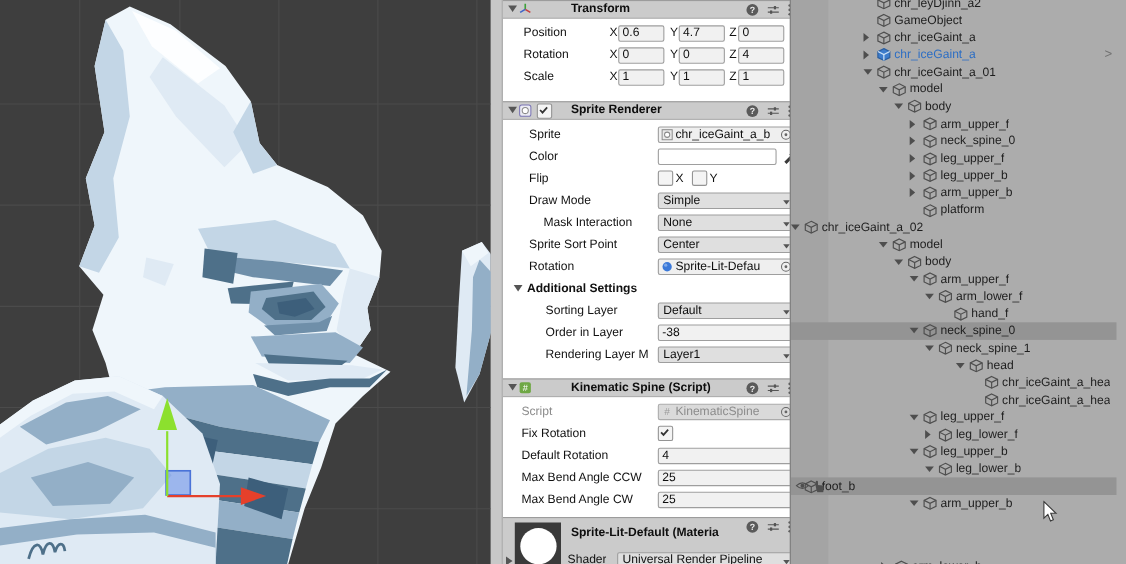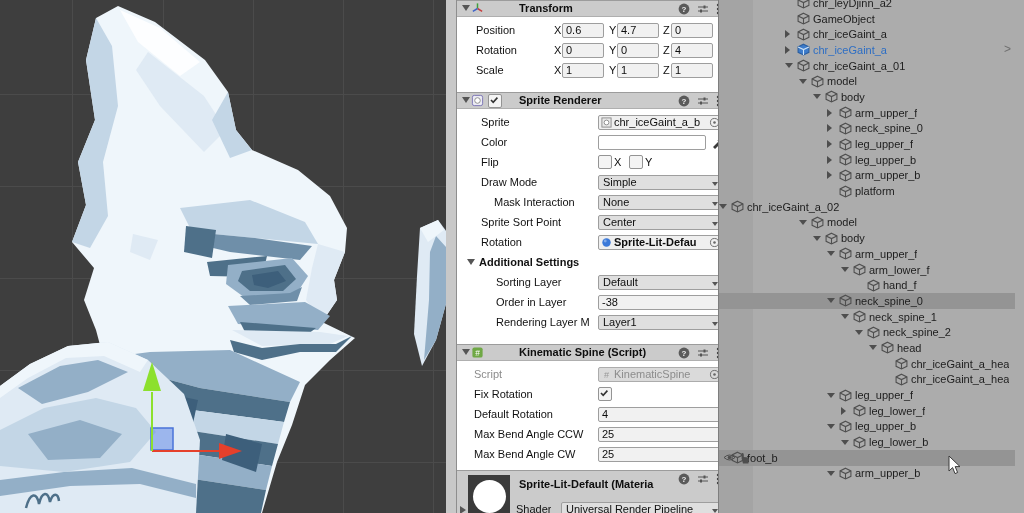--- a/index.html
+++ b/index.html
@@ -289,21 +289,21 @@
           <div class="irow">
             <span class="rlabel" style="left: 24px; width: 113px; margin-left: 13px;">Mask Interaction</span>
             <span class="ctl dropdown" style="left: 141px; width: 125px;"><span>None</span><span class="caret"></span></span>
           </div>
           <div class="irow">
             <span class="rlabel" style="left: 24px; width: 113px;">Sprite Sort Point</span>
             <span class="ctl dropdown" style="left: 141px; width: 125px;"><span>Center</span><span class="caret"></span></span>
           </div>
           <div class="irow">
             <span class="rlabel" style="left: 24px; width: 113px;">Rotation</span>
-            <span class="ctl objfield" style="left: 141px; width: 125px; font-weight: bold;">
+            <span class="ctl objfield" style="left: 141px; width: 125px;">
               <span style="display: inline-flex; align-items: center;">
                 <svg width="11" height="11" viewBox="0 0 12 12">
                   <circle cx="6" cy="6" r="4.6" fill="#3B79D9"></circle>
                   <circle cx="4.6" cy="4.4" r="1.6" fill="#7FA9E8"></circle>
                 </svg>
               </span>
               <span class="otext">Sprite-Lit-Defau</span>
               <span style="display: inline-flex; align-items: center;">
                 <svg width="11" height="11" viewBox="0 0 12 12">
                   <circle cx="6" cy="6" r="4.4" fill="none" stroke="#666"></circle>
@@ -682,32 +682,20 @@
           <span class="tri-d"></span>
         </span>
         <span class="hicon" style="display: inline-flex; align-items: center;">
           <svg width="13" height="13" viewBox="0 0 12 12">
             <path d="M6 1.1 11 3.6v5L6 11 1 8.6v-5z" fill="none" stroke="#4F4F4F"></path>
             <path d="M1 3.6 6 6.1l5-2.5M6 6.1V11" fill="none" stroke="#4F4F4F"></path>
           </svg>
         </span>
         <span class="hlabel">neck_spine_1</span>
       </div>
-      <div class="hrow" style="padding-left: 136px;">
-        <span class="aslot">
-          <span class="tri-d"></span>
-        </span>
-        <span class="hicon" style="display: inline-flex; align-items: center;">
-          <svg width="13" height="13" viewBox="0 0 12 12">
-            <path d="M6 1.1 11 3.6v5L6 11 1 8.6v-5z" fill="none" stroke="#4F4F4F"></path>
-            <path d="M1 3.6 6 6.1l5-2.5M6 6.1V11" fill="none" stroke="#4F4F4F"></path>
-          </svg>
-        </span>
-        <span class="hlabel">neck_spine_2</span>
-      </div>
       <div class="hrow" style="padding-left: 150px;">
         <span class="aslot">
           <span class="tri-d"></span>
         </span>
         <span class="hicon" style="display: inline-flex; align-items: center;">
           <svg width="13" height="13" viewBox="0 0 12 12">
             <path d="M6 1.1 11 3.6v5L6 11 1 8.6v-5z" fill="none" stroke="#4F4F4F"></path>
             <path d="M1 3.6 6 6.1l5-2.5M6 6.1V11" fill="none" stroke="#4F4F4F"></path>
           </svg>
         </span>

